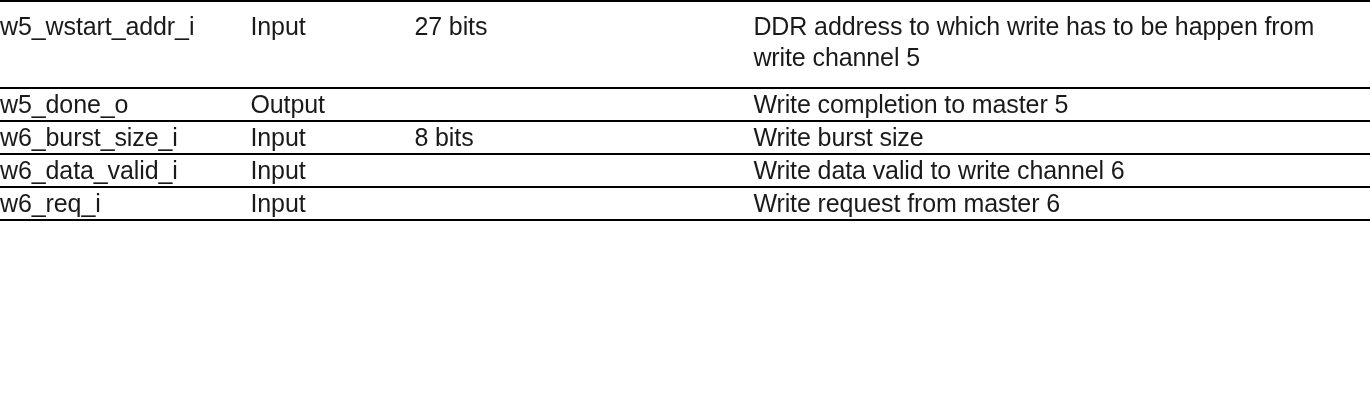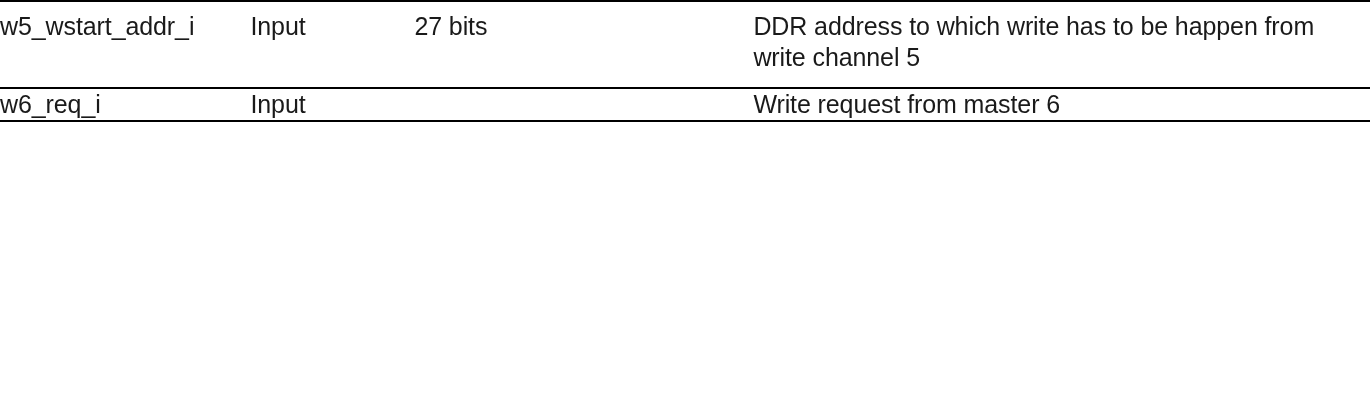--- a/index.html
+++ b/index.html
@@ -55,23 +55,41 @@
 
     <tr class="row-tall row-1">
       <td class="c-name">w5_wstart_addr_i</td>
       <td class="c-dir">Input</td>
       <td class="c-width">27 bits</td>
       <td class="c-desc">DDR address to which write has to be happen from
 write channel 5</td>
     </tr>
 
 
+    <tr>
+      <td class="c-name">w5_done_o</td>
+      <td class="c-dir">Output</td>
+      <td class="c-width"></td>
+      <td class="c-desc">Write completion to master 5</td>
+    </tr>
+
+    <tr>
+      <td class="c-name">w6_burst_size_i</td>
+      <td class="c-dir">Input</td>
+      <td class="c-width">8 bits</td>
+      <td class="c-desc">Write burst size</td>
+    </tr>
 
 
-
+    <tr>
+      <td class="c-name">w6_data_valid_i</td>
+      <td class="c-dir">Input</td>
+      <td class="c-width"></td>
+      <td class="c-desc">Write data valid to write channel 6</td>
+    </tr>
 
     <tr>
       <td class="c-name">w6_req_i</td>
       <td class="c-dir">Input</td>
       <td class="c-width"></td>
       <td class="c-desc">Write request from master 6</td>
     </tr>
 
   </tbody>
 </table>

